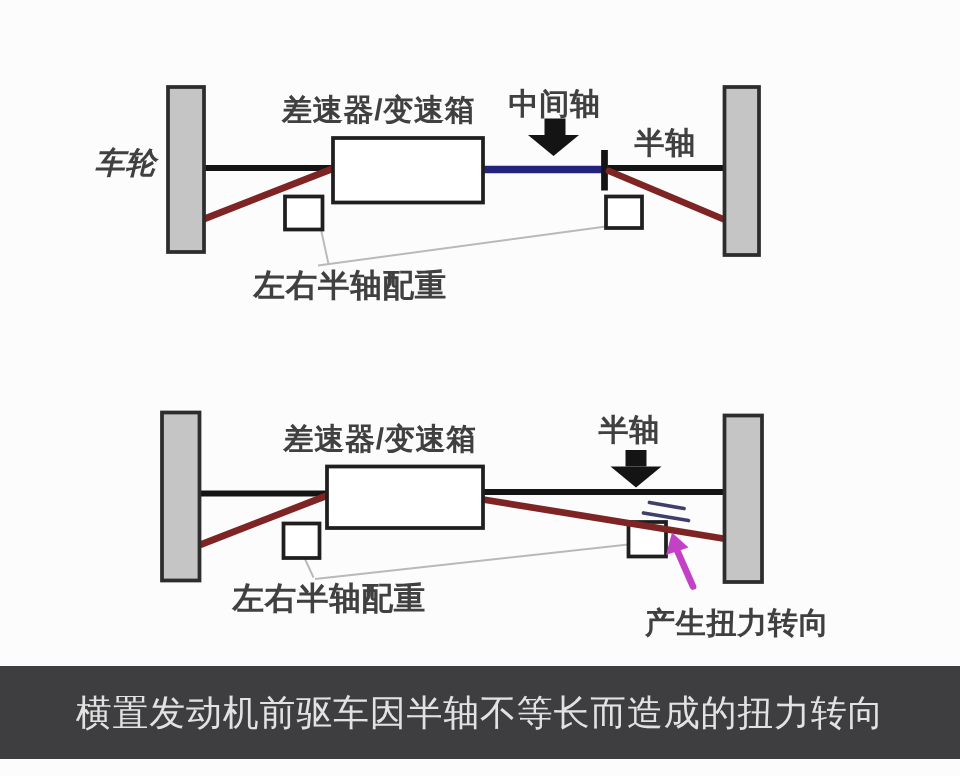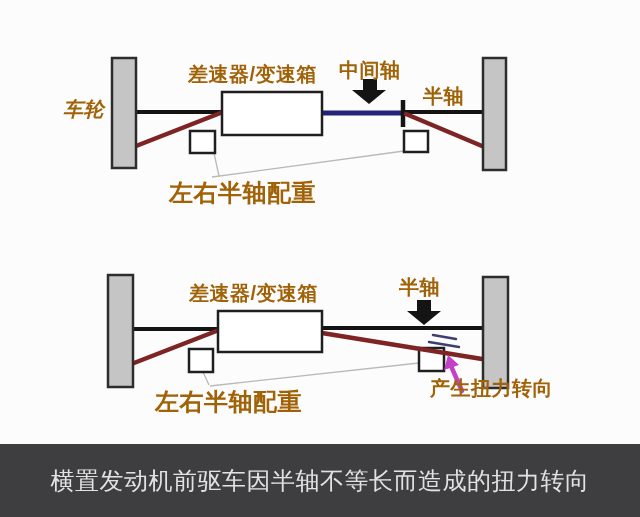--- a/index.html
+++ b/index.html
@@ -3,27 +3,27 @@
 <meta charset="utf-8">
 <style>
   html,body{margin:0;padding:0;background:#e9e9e9;}
   #stage{
     position:relative;width:640px;height:517px;overflow:hidden;
     background:#fcfcfc;
     font-family:"Liberation Sans","DejaVu Sans",sans-serif;
   }
   #diagram-svg{position:absolute;left:0;top:0;width:640px;height:517px;}
   .lbl{
-    position:absolute;color:#a16207;font-weight:bold;
+    position:absolute;color:#404040;font-weight:bold;
     font-size:20px;line-height:1.05;white-space:nowrap;
     letter-spacing:0.5px;
   }
-  .lbl-cw{font-size:24px;}
+  .lbl-cw{font-size:21px;}
   #caption-bar{
-    position:absolute;left:0;top:444px;width:640px;height:73px;
+    position:absolute;left:0;top:444px;width:640px;height:62px;
     background:#3e3e40;display:flex;align-items:center;justify-content:center;
   }
   #caption-text{
     color:#e2e2e2;font-size:24px;font-weight:normal;letter-spacing:0.5px;
     white-space:nowrap;
   }
 </style>
 </head>
 <body>
 
@@ -81,19 +81,19 @@
 
   <div class="lbl" style="left:63px;top:99px;font-style:italic;">车轮</div>
   <div class="lbl" style="left:188px;top:64px;">差速器/变速箱</div>
   <div class="lbl" style="left:339px;top:60px;">中间轴</div>
   <div class="lbl" style="left:423px;top:86px;">半轴</div>
   <div class="lbl lbl-cw" style="left:169px;top:180px;">左右半轴配重</div>
 
   <div class="lbl" style="left:189px;top:283px;">差速器/变速箱</div>
   <div class="lbl" style="left:399px;top:277px;">半轴</div>
   <div class="lbl lbl-cw" style="left:155px;top:389px;">左右半轴配重</div>
-  <div class="lbl" style="left:430px;top:378px;">产生扭力转向</div>
+  <div class="lbl" style="left:430px;top:406px;">产生扭力转向</div>
 
   <div id="caption-bar">
     <span id="caption-text">横置发动机前驱车因半轴不等长而造成的扭力转向</span>
   </div>
 
 </div>
 
 </body></html>

